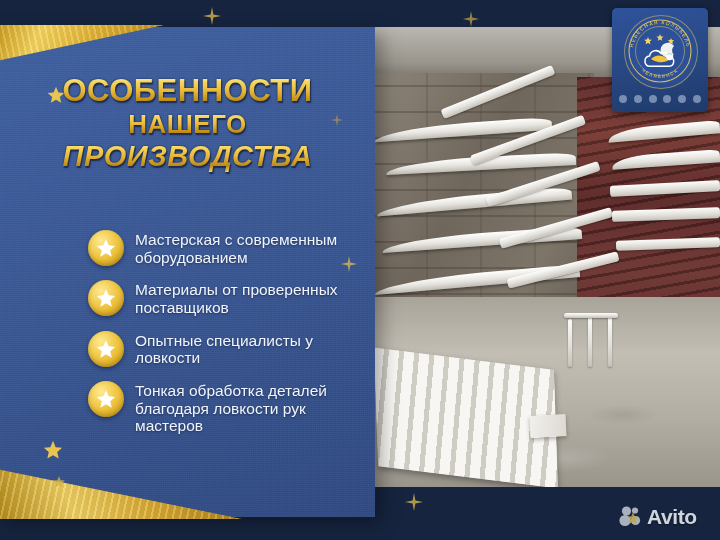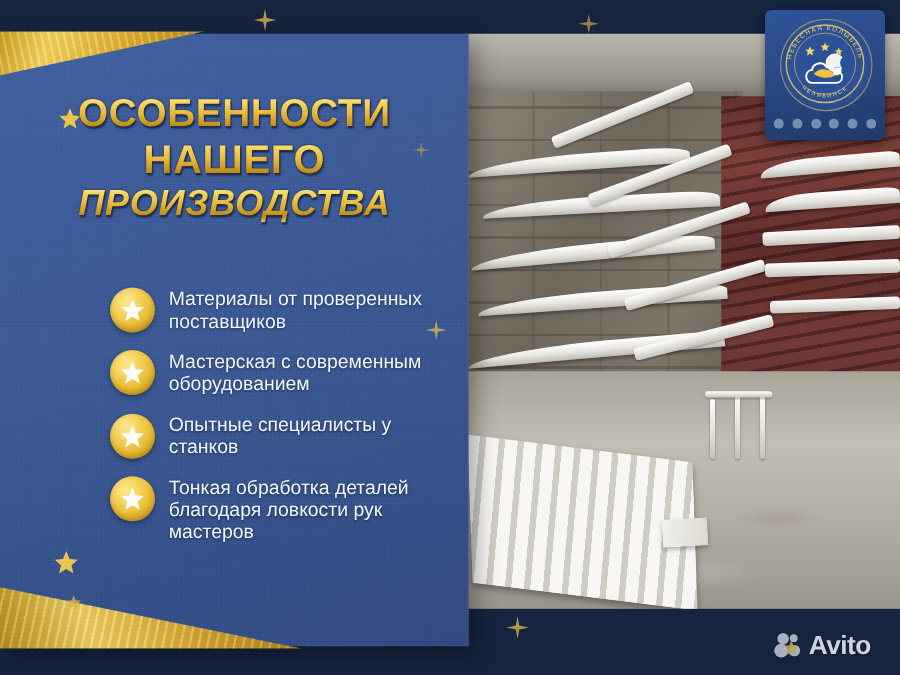--- a/index.html
+++ b/index.html
@@ -85,21 +85,21 @@
     font-weight:bold;
     letter-spacing:.5px;
     line-height:1.06;
     background:linear-gradient(180deg,#fff4b8 0%,#f5d martyr 0%,#f6d75f 18%,#e8b93a 48%,#c28f16 78%,#f0cf5e 100%);
     background:linear-gradient(180deg,#fff6c2 0%,#f7d85f 20%,#e6b738 50%,#bd8a13 80%,#f1d066 100%);
     -webkit-background-clip:text;background-clip:text;color:transparent;
     -webkit-text-fill-color:transparent;
     filter:drop-shadow(1px 2px 0 rgba(20,30,60,.55)) drop-shadow(0 0 1px rgba(0,0,0,.5));
   }
   .hl1{font-size:31px;}
-  .hl2{font-size:32px;margin-top:3px;}
+  .hl2{font-size:26px;margin-top:3px;}
   .hl3{font-size:29px;margin-top:3px;font-style:italic;}
 
   
   .features{position:absolute;left:88px;top:203px;width:280px;}
   .feat{display:flex;align-items:flex-start;margin-bottom:14px;}
   .bullet{
     flex:0 0 auto;width:36px;height:36px;border-radius:50%;margin-right:11px;
     background:radial-gradient(circle at 36% 30%,#ffe585,#eec githubs 0%,#e9bb30 55%,#c08f14 100%);
     background:radial-gradient(circle at 36% 30%,#ffe98f,#edc23c 52%,#bb8c12 100%);
     box-shadow:0 2px 4px rgba(10,20,45,.45), inset 0 -2px 4px rgba(120,85,0,.35);
@@ -218,39 +218,39 @@
     </div>
 
     <div class="features">
 
       <div class="feat">
         <div class="bullet">
           <svg width="22" height="22" viewBox="0 0 24 24">
               <path d="M12 2.4 L14.9 9.1 L22 9.7 L16.6 14.4 L18.3 21.6 L12 17.7 L5.7 21.6 L7.4 14.4 L2 9.7 L9.1 9.1 Z" fill="#ffffff"></path>
             </svg>
         </div>
-        <div class="feat-text">Материалы от проверенных поставщиков</div>
+        <div class="feat-text">Мастерская с современным оборудованием</div>
       </div>
 
       <div class="feat">
         <div class="bullet">
           <svg width="22" height="22" viewBox="0 0 24 24">
               <path d="M12 2.4 L14.9 9.1 L22 9.7 L16.6 14.4 L18.3 21.6 L12 17.7 L5.7 21.6 L7.4 14.4 L2 9.7 L9.1 9.1 Z" fill="#ffffff"></path>
             </svg>
         </div>
-        <div class="feat-text">Мастерская с современным оборудованием</div>
+        <div class="feat-text">Материалы от проверенных поставщиков</div>
       </div>
 
       <div class="feat">
         <div class="bullet">
           <svg width="22" height="22" viewBox="0 0 24 24">
               <path d="M12 2.4 L14.9 9.1 L22 9.7 L16.6 14.4 L18.3 21.6 L12 17.7 L5.7 21.6 L7.4 14.4 L2 9.7 L9.1 9.1 Z" fill="#ffffff"></path>
             </svg>
         </div>
-        <div class="feat-text">Опытные специалисты у станков</div>
+        <div class="feat-text">Опытные специалисты у ловкости</div>
       </div>
 
       <div class="feat">
         <div class="bullet">
           <svg width="22" height="22" viewBox="0 0 24 24">
               <path d="M12 2.4 L14.9 9.1 L22 9.7 L16.6 14.4 L18.3 21.6 L12 17.7 L5.7 21.6 L7.4 14.4 L2 9.7 L9.1 9.1 Z" fill="#ffffff"></path>
             </svg>
         </div>
         <div class="feat-text">Тонкая обработка деталей благодаря ловкости рук мастеров</div>
       </div>

